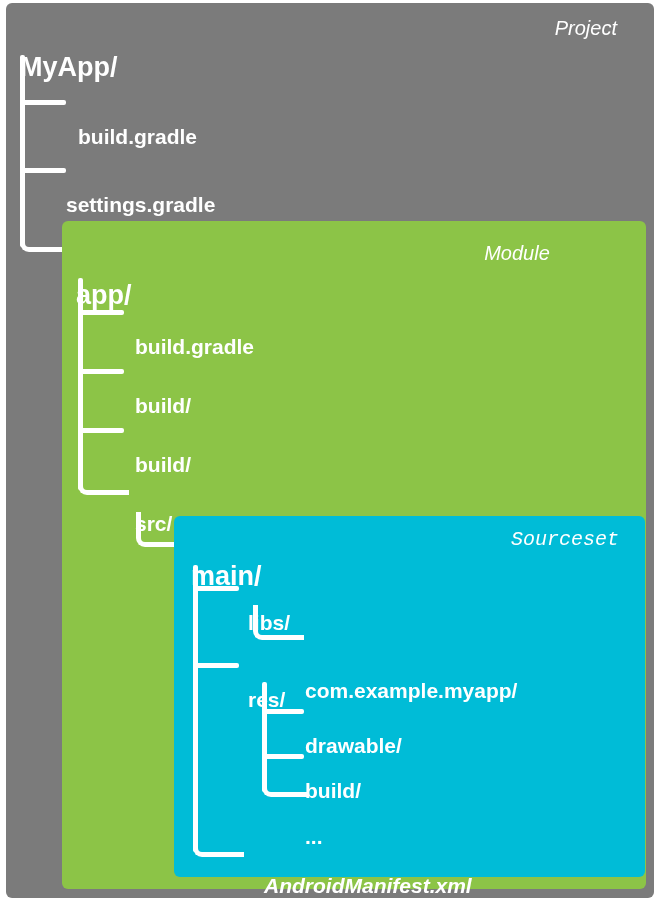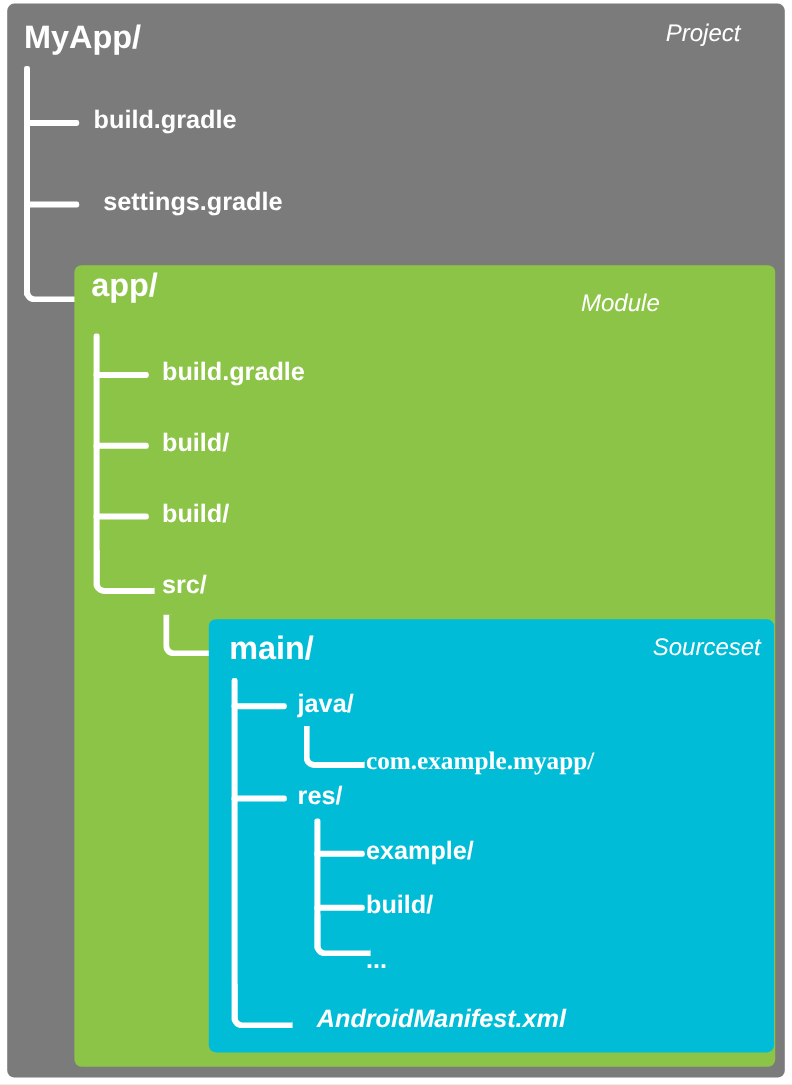--- a/index.html
+++ b/index.html
@@ -14,20 +14,21 @@
   #panel-project{left:6px;top:3px;width:648px;height:895px;background:#7b7b7b;}
   #panel-module{left:62px;top:221px;width:584px;height:668px;background:#8cc447;}
   #panel-sourceset{left:174px;top:516px;width:471px;height:361px;background:#00bcd7;}
 
   .node-label{
     position:absolute;
     color:#ffffff;
     font-weight:bold;
     white-space:nowrap;
     line-height:1;
+    margin-top:36px;
   }
   .root-label{font-size:27px;}
   .row-label{font-size:21px;}
 
   .scope-tag{
     position:absolute;
     color:#ffffff;
     font-style:italic;
     font-weight:normal;
     font-size:20px;
@@ -48,59 +49,59 @@
 
 <div class="node-label root-label" style="left:20px;top:18px;">MyApp/</div>
 <div class="scope-tag" style="left:417px;top:18px;width:200px;">Project</div>
 
 <div class="trunk" style="left:20px;top:55px;height:192px;"></div>
 <div class="branch" style="left:20px;top:100px;width:46px;"></div>
 <div class="branch" style="left:20px;top:168px;width:46px;"></div>
 <div class="elbow" style="left:20px;top:214px;width:42px;height:33px;"></div>
 
 <div class="node-label row-label" style="left:78px;top:90px;">build.gradle</div>
-<div class="node-label row-label" style="left:86px;top:158px;">settings.gradle</div>
+<div class="node-label row-label" style="left:66px;top:158px;">settings.gradle</div>
 
 <div class="panel" id="panel-module"></div>
 
-<div class="node-label root-label" style="left:76px;top:225px;">app/</div>
+<div class="node-label root-label" style="left:76px;top:246px;">app/</div>
 <div class="scope-tag" style="left:417px;top:243px;width:200px;text-align:center;">Module</div>
 
 <div class="trunk" style="left:78px;top:278px;height:212px;"></div>
 <div class="branch" style="left:78px;top:310px;width:46px;"></div>
 <div class="branch" style="left:78px;top:369px;width:46px;"></div>
 <div class="branch" style="left:78px;top:428px;width:46px;"></div>
 <div class="elbow" style="left:78px;top:458px;width:46px;height:32px;"></div>
 
 <div class="node-label row-label" style="left:135px;top:300px;">build.gradle</div>
 <div class="node-label row-label" style="left:135px;top:359px;">build/</div>
 <div class="node-label row-label" style="left:135px;top:418px;">build/</div>
 <div class="node-label row-label" style="left:135px;top:477px;">src/</div>
 
 <div class="elbow" style="left:136px;top:512px;width:46px;height:30px;"></div>
 
 <div class="panel" id="panel-sourceset"></div>
 
 <div class="node-label root-label" style="left:191px;top:527px;">main/</div>
-<div class="scope-tag" style="left:434px;top:530px;width:200px;">Sourceset</div>
+<div class="scope-tag" style="left:419px;top:530px;width:200px;font-family:Liberation Mono, monospace;">Sourceset</div>
 
 <div class="trunk" style="left:193px;top:565px;height:287px;"></div>
 <div class="branch" style="left:193px;top:586px;width:46px;"></div>
 <div class="branch" style="left:193px;top:663px;width:46px;"></div>
 <div class="elbow" style="left:193px;top:820px;width:46px;height:32px;"></div>
 
-<div class="node-label row-label" style="left:248px;top:576px;">java/</div>
+<div class="node-label row-label" style="left:248px;top:576px;">libs/</div>
 
 <div class="elbow" style="left:253px;top:605px;width:46px;height:30px;"></div>
-<div class="node-label row-label" style="left:305px;top:624px;font-family:Liberation Serif, serif;">com.example.myapp/</div>
+<div class="node-label row-label" style="left:305px;top:644px;">com.example.myapp/</div>
 
 <div class="node-label row-label" style="left:248px;top:653px;">res/</div>
 
 <div class="trunk" style="left:262px;top:682px;height:110px;"></div>
 <div class="branch" style="left:262px;top:709px;width:42px;"></div>
 <div class="branch" style="left:262px;top:754px;width:42px;"></div>
 <div class="elbow" style="left:262px;top:762px;width:42px;height:30px;"></div>
 
-<div class="node-label row-label" style="left:305px;top:699px;">example/</div>
+<div class="node-label row-label" style="left:305px;top:699px;">drawable/</div>
 <div class="node-label row-label" style="left:305px;top:744px;">build/</div>
 <div class="node-label row-label" style="left:305px;top:790px;">...</div>
 
 <div class="node-label row-label" style="left:264px;top:839px;font-style:italic;">AndroidManifest.xml</div>
 
 </body></html>

